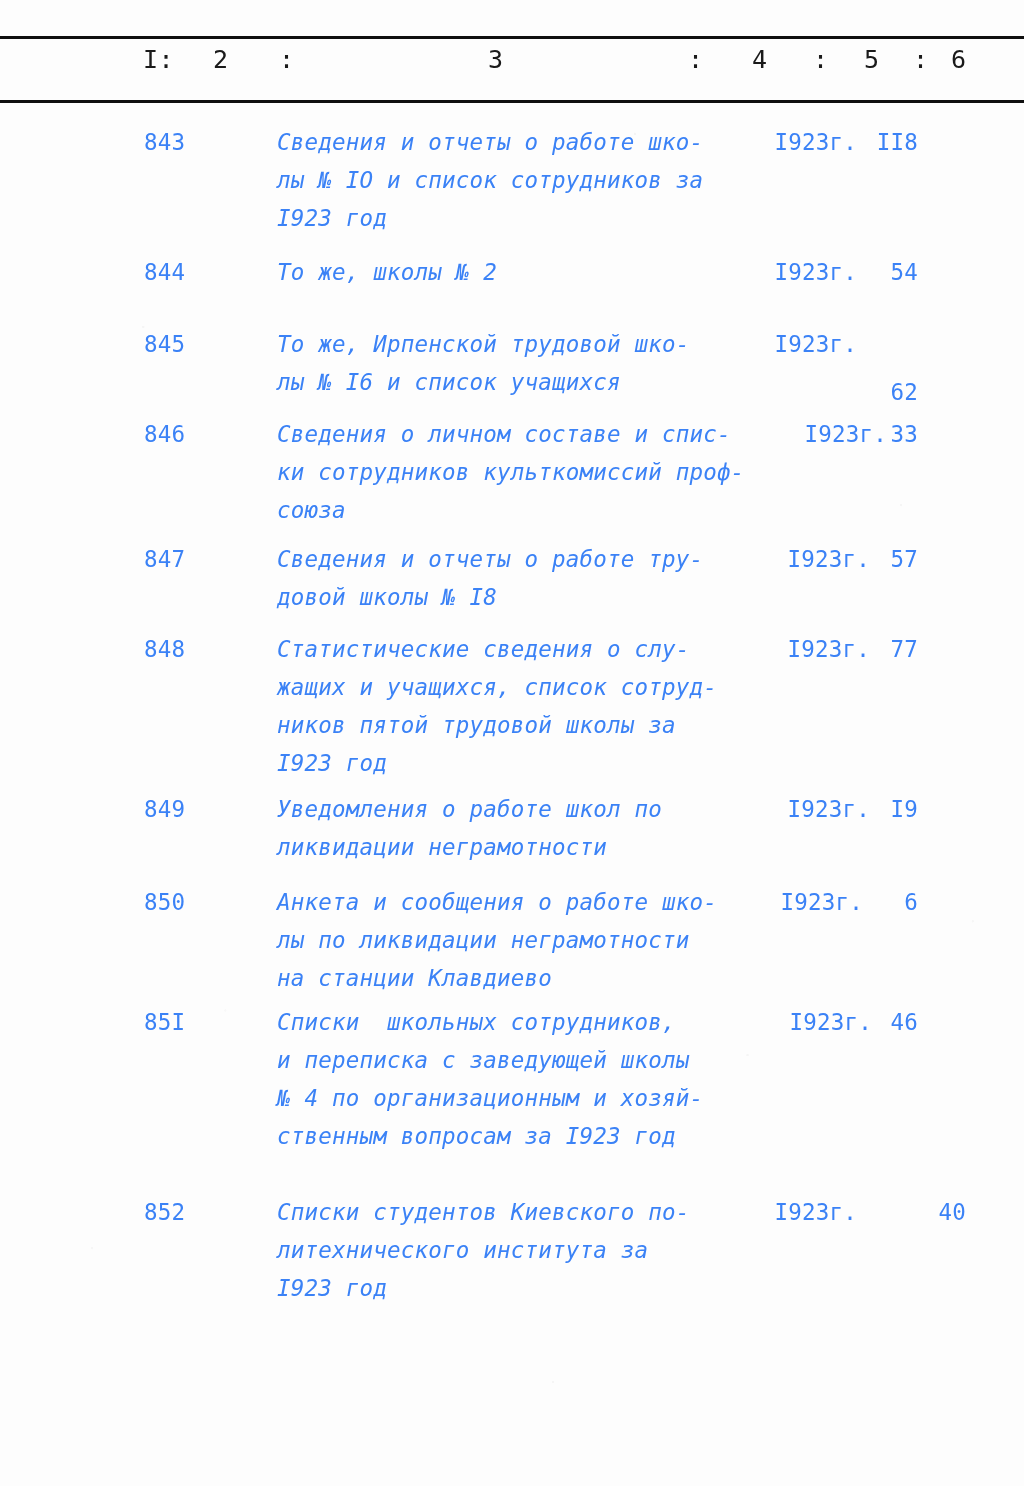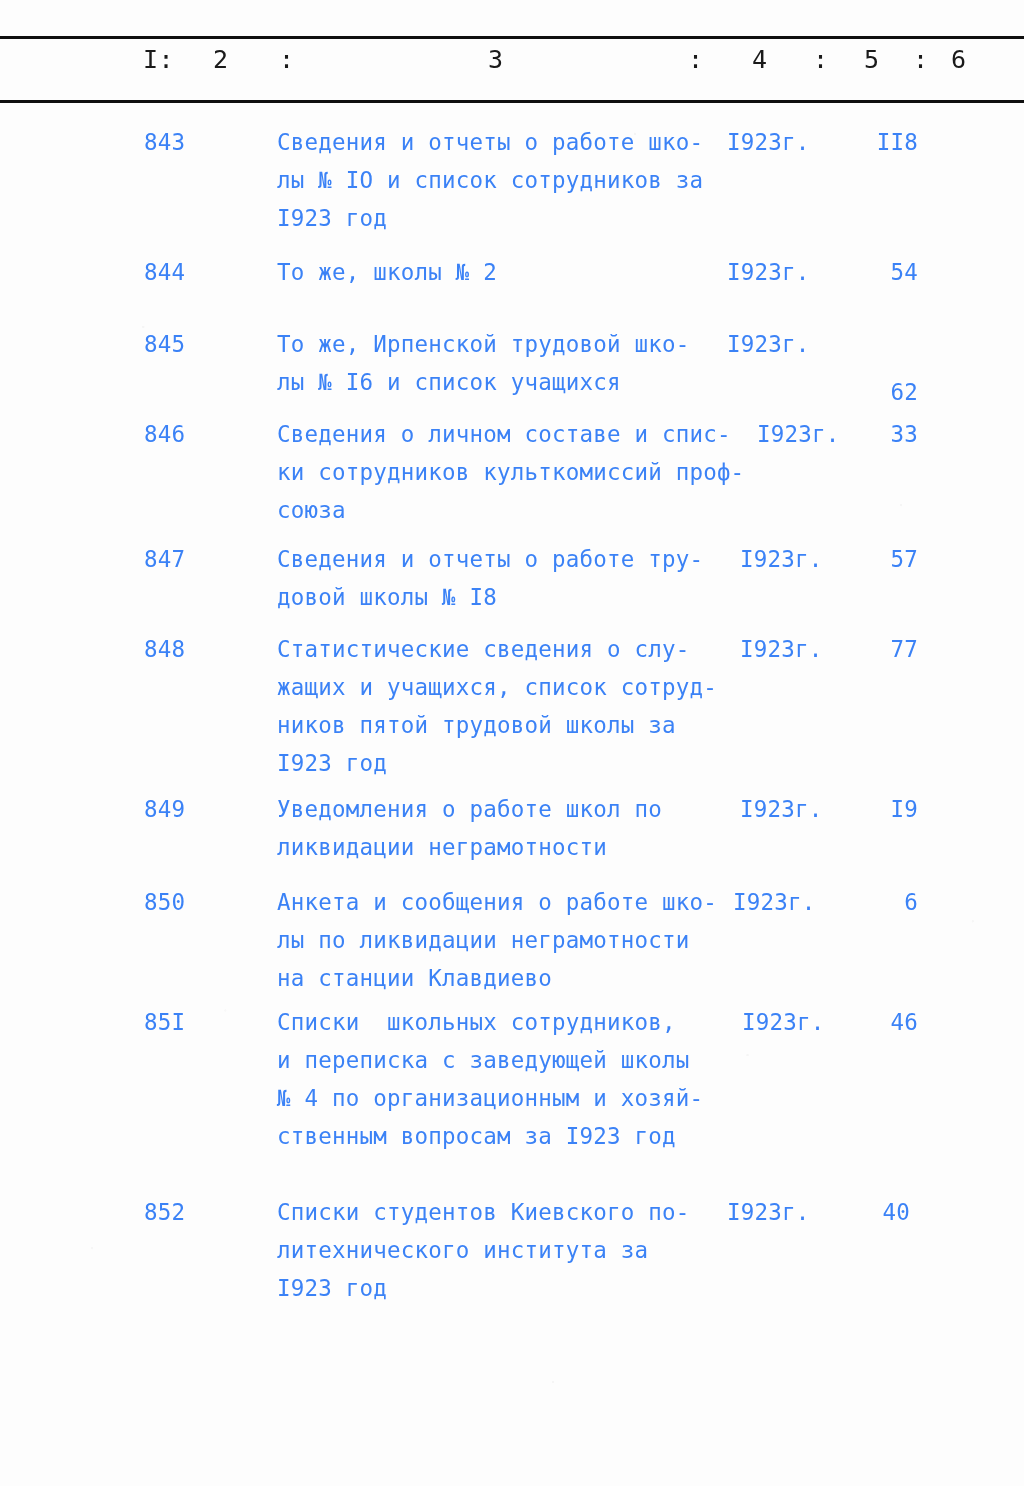--- a/index.html
+++ b/index.html
@@ -95,25 +95,25 @@
     top: 0;
     width: 110px;
     text-align: left;
   }
   .cell-desc {
     left: 277px;
     top: 0;
     width: 470px;
     text-align: left;
   }
-  .cell-desc .dline { display: block; }
+  .cell-desc .dline { display: block; font-style: italic; }
   .cell-year {
     top: 0;
     width: 130px;
-    text-align: left;
+    text-align: right;
   }
   .cell-count {
     top: 0;
     width: 70px;
     text-align: right;
   }
 </style>
 </head>
 <body>
 
@@ -187,17 +187,17 @@
       <div class="row" style="top: 1003px;">
         <div class="cell cell-no">85I</div>
         <div class="cell cell-desc"><span class="dline">Списки  школьных сотрудников,</span><span class="dline">и переписка с заведующей школы</span><span class="dline">№ 4 по организационным и хозяй-</span><span class="dline">ственным вопросам за I923 год</span></div>
         <div class="cell cell-year" style="left: 742px;">I923г.</div>
         <div class="cell cell-count" style="left: 848px;">46</div>
       </div>
       <div class="row" style="top: 1193px;">
         <div class="cell cell-no">852</div>
         <div class="cell cell-desc"><span class="dline">Списки студентов Киевского по-</span><span class="dline">литехнического института за</span><span class="dline">I923 год</span></div>
         <div class="cell cell-year" style="left: 727px;">I923г.</div>
-        <div class="cell cell-count" style="left: 840px;">40</div>
+        <div class="cell cell-count" style="left: 896px;">40</div>
       </div>
     </div>
 
 </div>
 
 </body></html>

